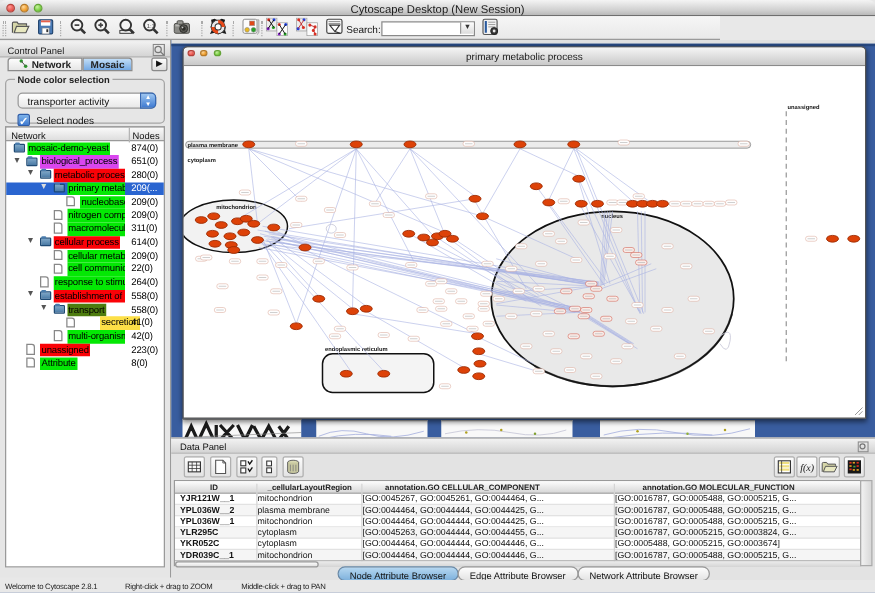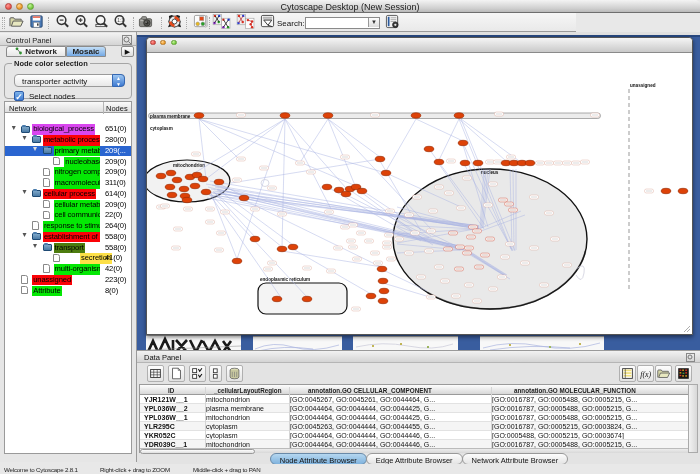--- a/index.html
+++ b/index.html
@@ -240,20 +240,25 @@
         <div id="combo">transporter activity<div class="step">▲<br>▼</div></div>
       </div>
 <div id="checkbox">✓</div>
       <div id="chklbl">Select nodes</div>
 <div id="treebox"></div>
 <div id="treehead">
         <span class="h1">Network</span>
         <span class="hd"></span>
         <span class="h2">Nodes</span>
       </div>
+<div class="trow" style="top:81.4px">
+<span class="tfolder" style="left:5.5px"></span>
+<span class="tlabel" style="left:16.5px;background:#04e804;max-width:78px">mosaic-demo-yeast</span>
+<span class="tnodes">874(0)</span>
+</div>
 <div class="trow" style="top:92.2px">
 <span class="tarrow" style="left:6.7px">▾</span>
 <span class="tfolder" style="left:16.2px"></span>
 <span class="tlabel" style="left:27.2px;background:#d946ef;max-width:68px">biological_process</span>
 <span class="tnodes">651(0)</span>
 </div>
 <div class="trow" style="top:102.9px">
 <span class="tarrow" style="left:17.4px">▾</span>
 <span class="tfolder" style="left:26.9px"></span>
 <span class="tlabel" style="left:37.9px;background:#fb0207;max-width:57px">metabolic process</span>
@@ -354,20 +359,21 @@
           <path d="M3 11 Q30 3 60 9 T120 6 M10 13 Q50 7 90 11" stroke="#aab4e0" stroke-width="0.7" fill="none"></path>
           <circle cx="30" cy="8" r="1" fill="#b0a020"></circle>
           <circle cx="70" cy="10" r="1" fill="#90b030"></circle>
           <circle cx="100" cy="7" r="1" fill="#b0a020"></circle>
         </svg></div>
 <div id="mainwin">
 <div id="mwtitle">
           <div class="tl t1"></div>
           <div class="tl t2"></div>
           <div class="tl t3"></div>
+          <div class="ttext">primary metabolic process</div>
         </div>
 <svg width="547" height="285" viewBox="146 50 547 285" style="position:absolute;left:0;top:13.5px">
 <rect x="147.5" y="112" width="452" height="5.5" rx="2.7" fill="#ececec" stroke="#8a8a8a" stroke-width="0.7"></rect>
 <ellipse cx="186" cy="180" rx="43" ry="21" fill="#f2f2f2" stroke="#111" stroke-width="1.2"></ellipse>
 <ellipse cx="489" cy="238" rx="97" ry="70" fill="#e9e9e9" stroke="#111" stroke-width="1.4"></ellipse>
 <path d="M426.6 291.6 A97 70 0 0 0 584.5 250.2" fill="none" stroke="#1a1a1a" stroke-width="1.8" opacity="0.5"></path>
 <rect x="257" y="282" width="89" height="31" rx="8" fill="#f4f4f4" stroke="#111" stroke-width="1.2"></rect>
 <line x1="628" y1="88" x2="628" y2="290" stroke="#999" stroke-width="1" stroke-dasharray="4,3"></line>
 <text x="149" y="116.5" font-size="4.6" font-weight="bold" fill="#111" font-family="Liberation Sans, sans-serif">plasma membrane</text>
 <text x="149" y="128.5" font-size="4.6" font-weight="bold" fill="#111" font-family="Liberation Sans, sans-serif">cytoplasm</text>

